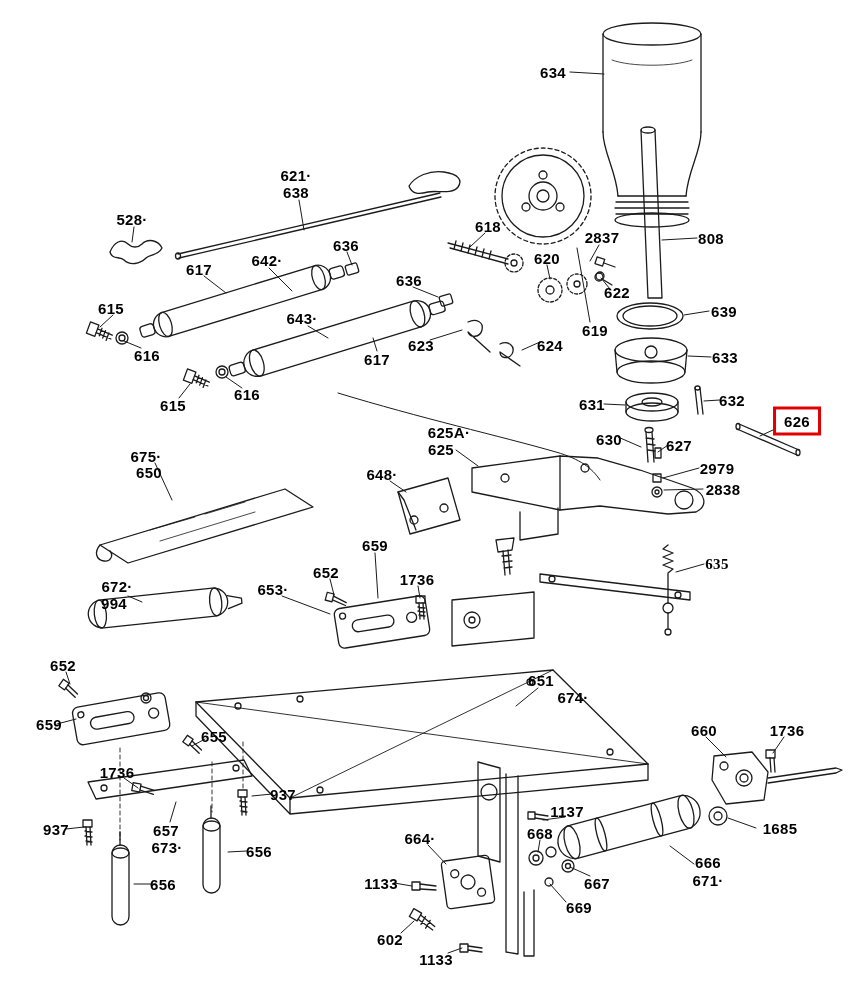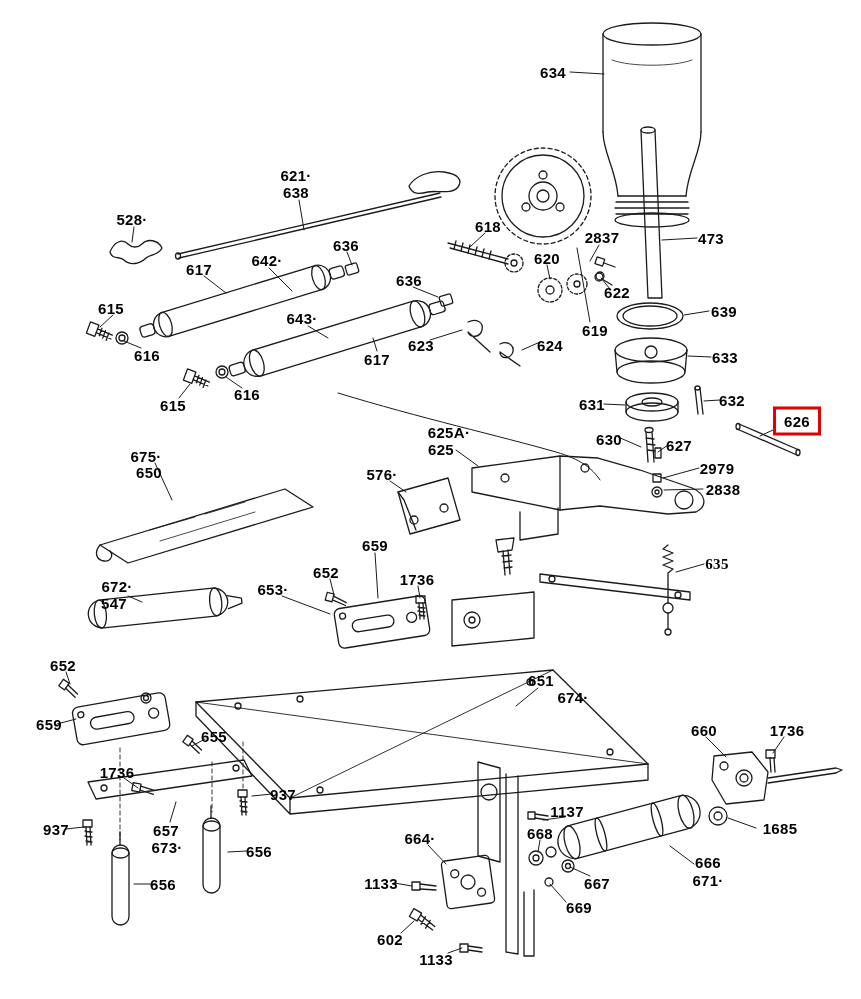--- a/index.html
+++ b/index.html
@@ -393,21 +393,21 @@
   <div id="labels" style="--hl: #e00000;">
       <div class="part-label" style="left: 553px; top: 72px;">634</div>
       <div class="part-label" style="left: 296px; top: 175px;">621·</div>
       <div class="part-label" style="left: 296px; top: 192px;">638</div>
       <div class="part-label" style="left: 132px; top: 219px;">528·</div>
       <div class="part-label" style="left: 199px; top: 269px;">617</div>
       <div class="part-label" style="left: 267px; top: 260px;">642·</div>
       <div class="part-label" style="left: 346px; top: 245px;">636</div>
       <div class="part-label" style="left: 488px; top: 226px;">618</div>
       <div class="part-label" style="left: 602px; top: 237px;">2837</div>
-      <div class="part-label" style="left: 711px; top: 238px;">473</div>
+      <div class="part-label" style="left: 711px; top: 238px;">808</div>
       <div class="part-label" style="left: 547px; top: 258px;">620</div>
       <div class="part-label" style="left: 409px; top: 280px;">636</div>
       <div class="part-label" style="left: 617px; top: 292px;">622</div>
       <div class="part-label" style="left: 111px; top: 308px;">615</div>
       <div class="part-label" style="left: 724px; top: 311px;">639</div>
       <div class="part-label" style="left: 302px; top: 318px;">643·</div>
       <div class="part-label" style="left: 595px; top: 330px;">619</div>
       <div class="part-label" style="left: 421px; top: 345px;">623</div>
       <div class="part-label" style="left: 550px; top: 345px;">624</div>
       <div class="part-label" style="left: 147px; top: 355px;">616</div>
@@ -418,29 +418,29 @@
       <div class="part-label" style="left: 732px; top: 400px;">632</div>
       <div class="part-label" style="left: 173px; top: 405px;">615</div>
       <div class="part-label highlighted" style="left: 797px; top: 421px; text-align: right;">626</div>
       <div class="part-label" style="left: 449px; top: 432px;">625A·</div>
       <div class="part-label" style="left: 609px; top: 439px;">630</div>
       <div class="part-label" style="left: 679px; top: 445px;">627</div>
       <div class="part-label" style="left: 441px; top: 449px;">625</div>
       <div class="part-label" style="left: 146px; top: 456px;">675·</div>
       <div class="part-label" style="left: 717px; top: 468px;">2979</div>
       <div class="part-label" style="left: 149px; top: 472px;">650</div>
-      <div class="part-label" style="left: 382px; top: 474px;">576·</div>
+      <div class="part-label" style="left: 382px; top: 474px;">648·</div>
       <div class="part-label" style="left: 723px; top: 489px;">2838</div>
       <div class="part-label" style="left: 375px; top: 545px;">659</div>
       <div class="part-label" style="left: 717px; top: 564px; font-family: Liberation Serif, serif;">635</div>
       <div class="part-label" style="left: 326px; top: 572px;">652</div>
       <div class="part-label" style="left: 417px; top: 579px;">1736</div>
       <div class="part-label" style="left: 117px; top: 586px;">672·</div>
       <div class="part-label" style="left: 273px; top: 589px;">653·</div>
-      <div class="part-label" style="left: 114px; top: 603px;">547</div>
+      <div class="part-label" style="left: 114px; top: 603px;">994</div>
       <div class="part-label" style="left: 63px; top: 665px;">652</div>
       <div class="part-label" style="left: 541px; top: 680px;">651</div>
       <div class="part-label" style="left: 537px; top: 697px; margin-left: 36px;">674·</div>
       <div class="part-label" style="left: 49px; top: 724px;">659</div>
       <div class="part-label" style="left: 704px; top: 730px;">660</div>
       <div class="part-label" style="left: 787px; top: 730px;">1736</div>
       <div class="part-label" style="left: 214px; top: 736px;">655</div>
       <div class="part-label" style="left: 117px; top: 772px;">1736</div>
       <div class="part-label" style="left: 283px; top: 794px;">937</div>
       <div class="part-label" style="left: 567px; top: 811px;">1137</div>

